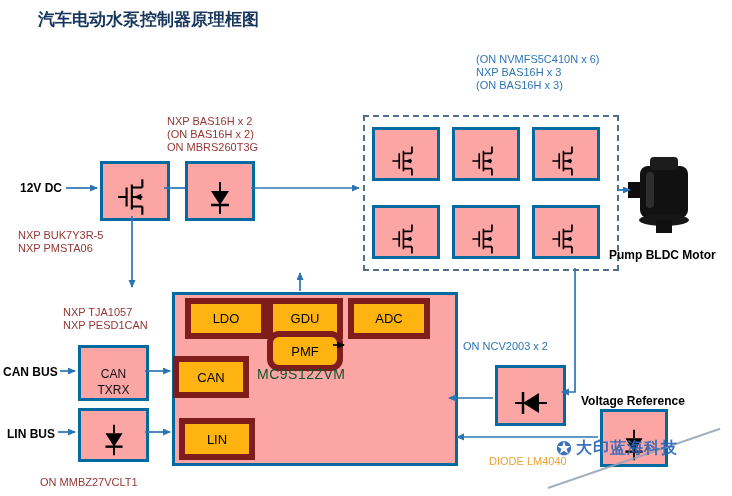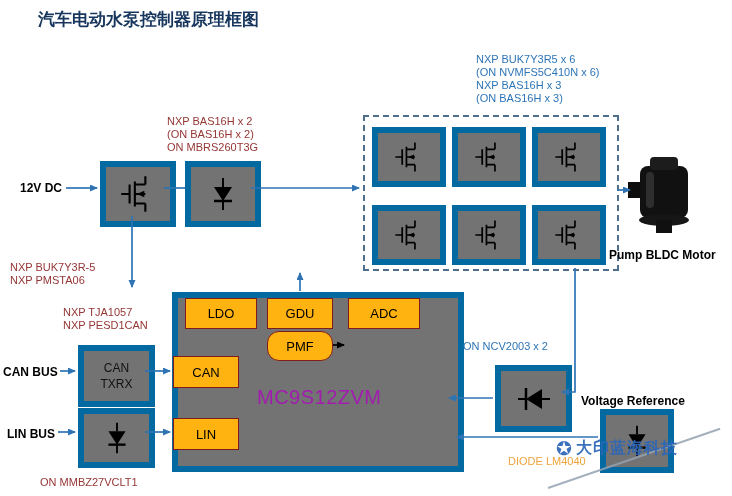--- a/index.html
+++ b/index.html
@@ -1,28 +1,28 @@
 <!DOCTYPE html>
 <html><head>
 <meta charset="utf-8">
 <style>
   html,body{margin:0;padding:0;background:#fff;}
   #canvas{position:relative;width:732px;height:496px;background:#ffffff;overflow:hidden;
           font-family:"Liberation Sans",sans-serif;}
-  .blk{position:absolute;background:#737373;border:6px solid #0369a1;display:flex;
-       align-items:center;justify-content:center;z-index:2;}
-  .mod{position:absolute;background:#ffb310;border:1px solid #7f1d1d;display:flex;
+  .blk{position:absolute;background:#fca5a5;border:3px solid #0369a1;display:flex;
+       align-items:flex-end;justify-content:center;z-index:2;}
+  .mod{position:absolute;background:#ffb310;border:6px solid #7f1d1d;display:flex;
        align-items:center;justify-content:center;font-size:13px;color:#000;z-index:3;}
   .dash{position:absolute;border:2px dashed #4f6d8d;z-index:1;}
   .lbl{position:absolute;z-index:5;white-space:nowrap;}
   .navy{color:#000000;font-weight:bold;font-size:12px;}
   .maroon{color:#943634;font-size:11px;line-height:13px;}
   .blue{color:#2e75b6;font-size:11px;line-height:13px;}
   .title{left:38px;top:8px;font-size:17px;font-weight:bold;color:#17365d;}
-  .mcu-name{left:257px;top:386px;font-size:20px;color:#a21caf;letter-spacing:.5px;z-index:4;}
+  .mcu-name{left:257px;top:366px;font-size:14px;color:#14532d;letter-spacing:.5px;z-index:4;}
   .txrx-text{font-size:12px;color:#111;text-align:center;line-height:1.35;white-space:normal;width:56px;}
   #wires{position:absolute;left:0;top:0;z-index:4;pointer-events:none;}
   .wm{position:absolute;left:556px;top:437px;z-index:7;display:flex;align-items:center;gap:4px;opacity:.92;}
   .wm .logo{font-size:19px;color:#2c66b8;}
   .wm .txt{font-size:16px;font-weight:bold;color:#2c66b8;letter-spacing:1px;}
   .wm-line{position:absolute;left:548px;top:487px;width:182px;height:2px;background:#95a2b1;
            transform:rotate(-19deg);transform-origin:left center;z-index:6;opacity:.85;}
   .orange{color:#eda33c;font-size:11px;}
   .motor-svg{position:absolute;left:626px;top:156px;z-index:2;}
   .defs-hidden{position:absolute;width:0;height:0;overflow:hidden;}
@@ -59,33 +59,32 @@
     <svg width="42" height="42">
         <use href="#sym-mosfet"></use>
       </svg>
   </div>
   <div class="blk" style="left:185px;top:161px;width:64px;height:54px;">
     <svg width="40" height="40">
         <use href="#sym-diode-down"></use>
       </svg>
   </div>
 
-  <div class="lbl maroon" style="left:10px;top:229px;margin-top:32px;">
+  <div class="lbl maroon" style="left:18px;top:229px;">
     <div>NXP BUK7Y3R-5</div>
     <div>NXP PMSTA06</div>
   </div>
 
   <div class="lbl maroon" style="left:167px;top:115px;">
     <div>NXP BAS16H x 2</div>
     <div>(ON BAS16H x 2)</div>
     <div>ON  MBRS260T3G</div>
   </div>
 
   <div class="lbl blue" style="left:476px;top:53px;">
-    <div>NXP  BUK7Y3R5 x 6</div>
     <div>(ON  NVMFS5C410N x 6)</div>
     <div>NXP  BAS16H x 3</div>
     <div>(ON  BAS16H x 3)</div>
   </div>
 
   <div class="dash" style="left:363px;top:115px;width:252px;height:152px;"></div>
 
   <div class="blk" style="left:372px;top:127px;width:62px;height:48px;">
       <svg width="34" height="34">
         <use href="#sym-mosfet"></use>
@@ -128,21 +127,21 @@
   <div class="lbl navy" style="left:609px;top:248px;">Pump BLDC Motor</div>
 
   <div class="blk" style="left:172px;top:292px;width:280px;height:168px;"></div>
   <div class="lbl mcu-name">MC9S12ZVM</div>
 
   <div class="mod" style="left:185px;top:298px;width:70px;height:29px;">LDO</div>
   <div class="mod" style="left:267px;top:298px;width:64px;height:29px;">GDU</div>
   <div class="mod" style="left:348px;top:298px;width:70px;height:29px;">ADC</div>
   <div class="mod" style="left:267px;top:331px;width:64px;height:28px;border-radius:12px;">PMF</div>
   <div class="mod" style="left:173px;top:356px;width:64px;height:30px;">CAN</div>
-  <div class="mod" style="left:173px;top:418px;width:64px;height:30px;">LIN</div>
+  <div class="mod" style="left:179px;top:418px;width:64px;height:30px;">LIN</div>
 
   <div class="lbl maroon" style="left:63px;top:306px;">
     <div>NXP TJA1057</div>
     <div>NXP PESD1CAN</div>
   </div>
 
   <div class="lbl navy" style="left:3px;top:365px;">CAN BUS</div>
   <div class="blk" style="left:78px;top:345px;width:65px;height:50px;">
     <div class="txrx-text">CAN TXRX</div>
   </div>
@@ -161,21 +160,21 @@
         <use href="#sym-diode-left"></use>
       </svg>
   </div>
 
   <div class="lbl navy" style="left:581px;top:394px;">Voltage Reference</div>
   <div class="blk" style="left:600px;top:409px;width:62px;height:52px;">
     <svg width="38" height="38">
         <use href="#sym-diode-down"></use>
       </svg>
   </div>
-  <div class="lbl orange" style="left:508px;top:455px;">DIODE  LM4040</div>
+  <div class="lbl orange" style="left:489px;top:455px;">DIODE  LM4040</div>
 
   <svg id="wires" width="732" height="496">
     <defs>
       <marker id="mb" markerWidth="9" markerHeight="8" refX="7" refY="3.5" orient="auto" markerUnits="userSpaceOnUse">
         <path d="M0 0 L8 3.5 L0 7 Z" fill="#2e74b5"></path>
       </marker>
       <marker id="mk" markerWidth="9" markerHeight="8" refX="7" refY="3.5" orient="auto" markerUnits="userSpaceOnUse">
         <path d="M0 0 L8 3.5 L0 7 Z" fill="#000"></path>
       </marker>
     </defs>

